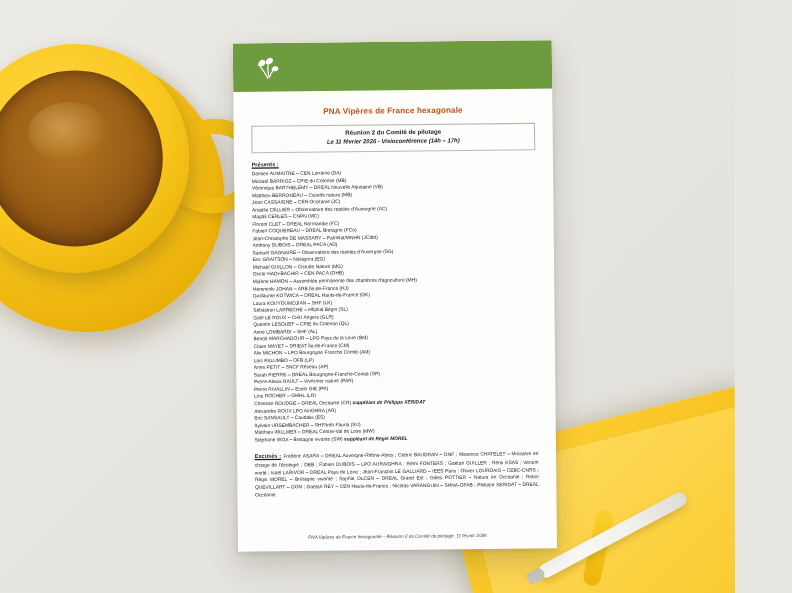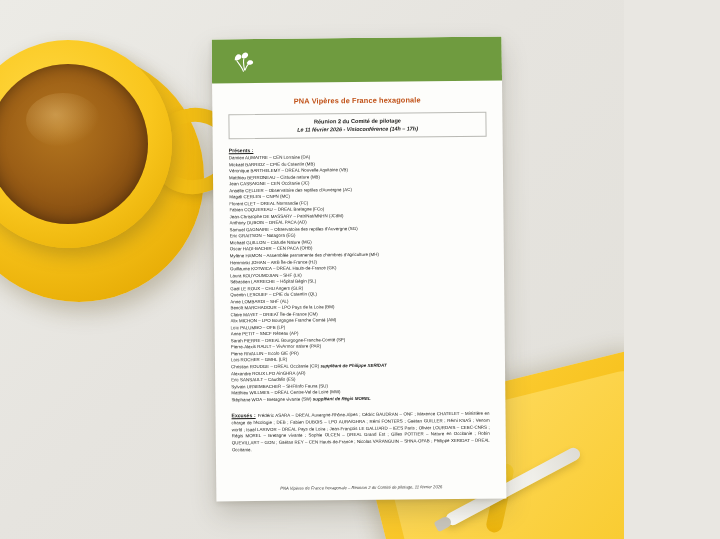--- a/index.html
+++ b/index.html
@@ -12,20 +12,21 @@
     overflow: hidden;
     font-family: "Liberation Sans", sans-serif;
     background: #e9e7e2;
   }
   .scene {
     position: relative;
     width: 624px;
     height: 539px;
     background: linear-gradient(135deg, #ecebe6 0%, #e6e4df 45%, #e2e0da 100%);
     overflow: hidden;
+    padding-left: 44px;
   }
 
   
   .saucer {
     position: absolute;
     left: -46px;
     top: 52px;
     width: 250px;
     height: 250px;
     border-radius: 50%;

